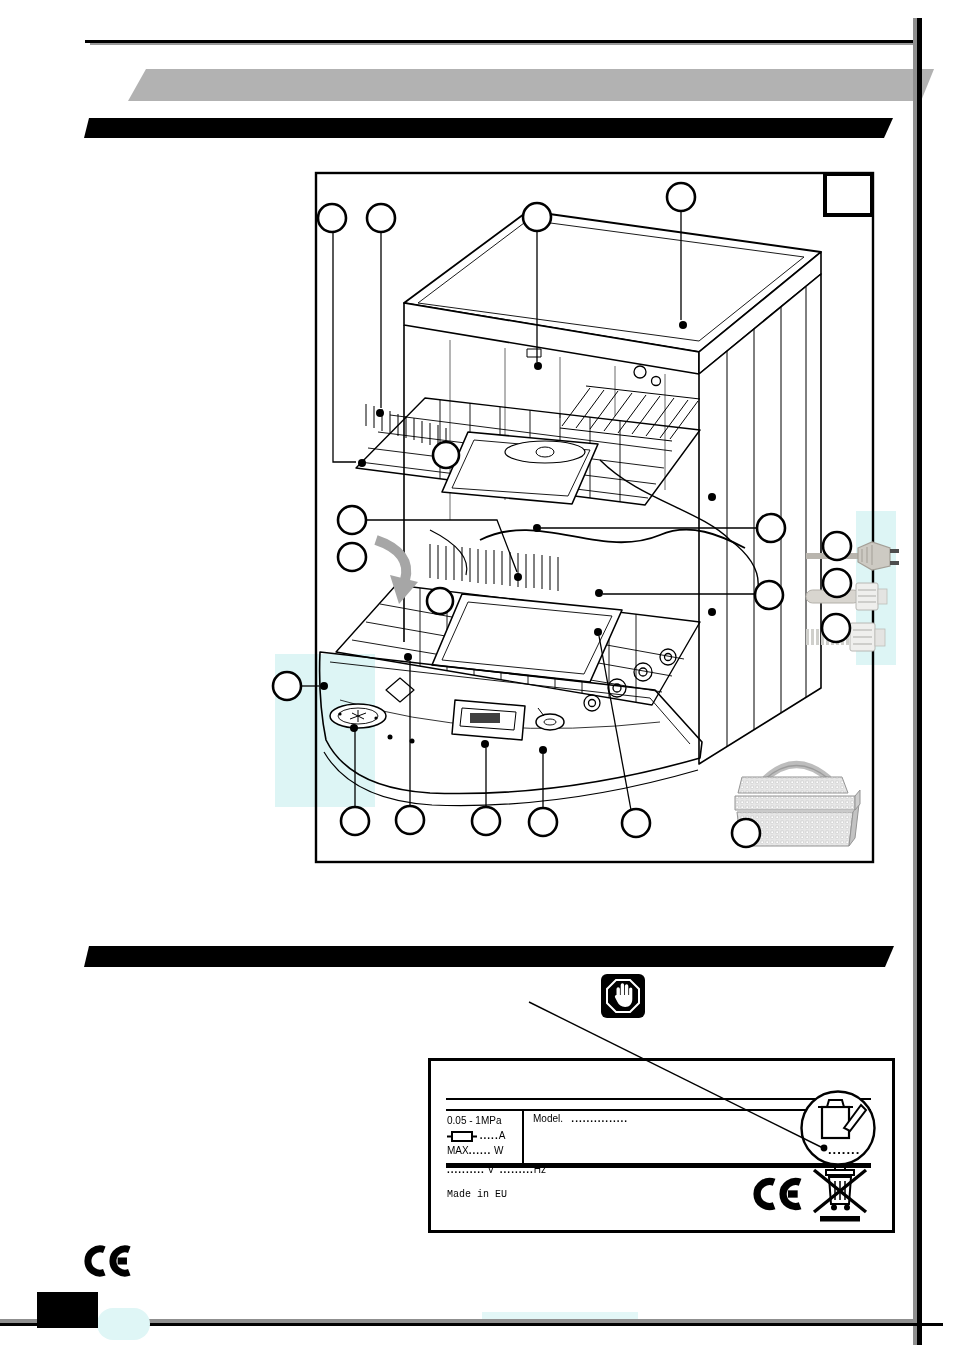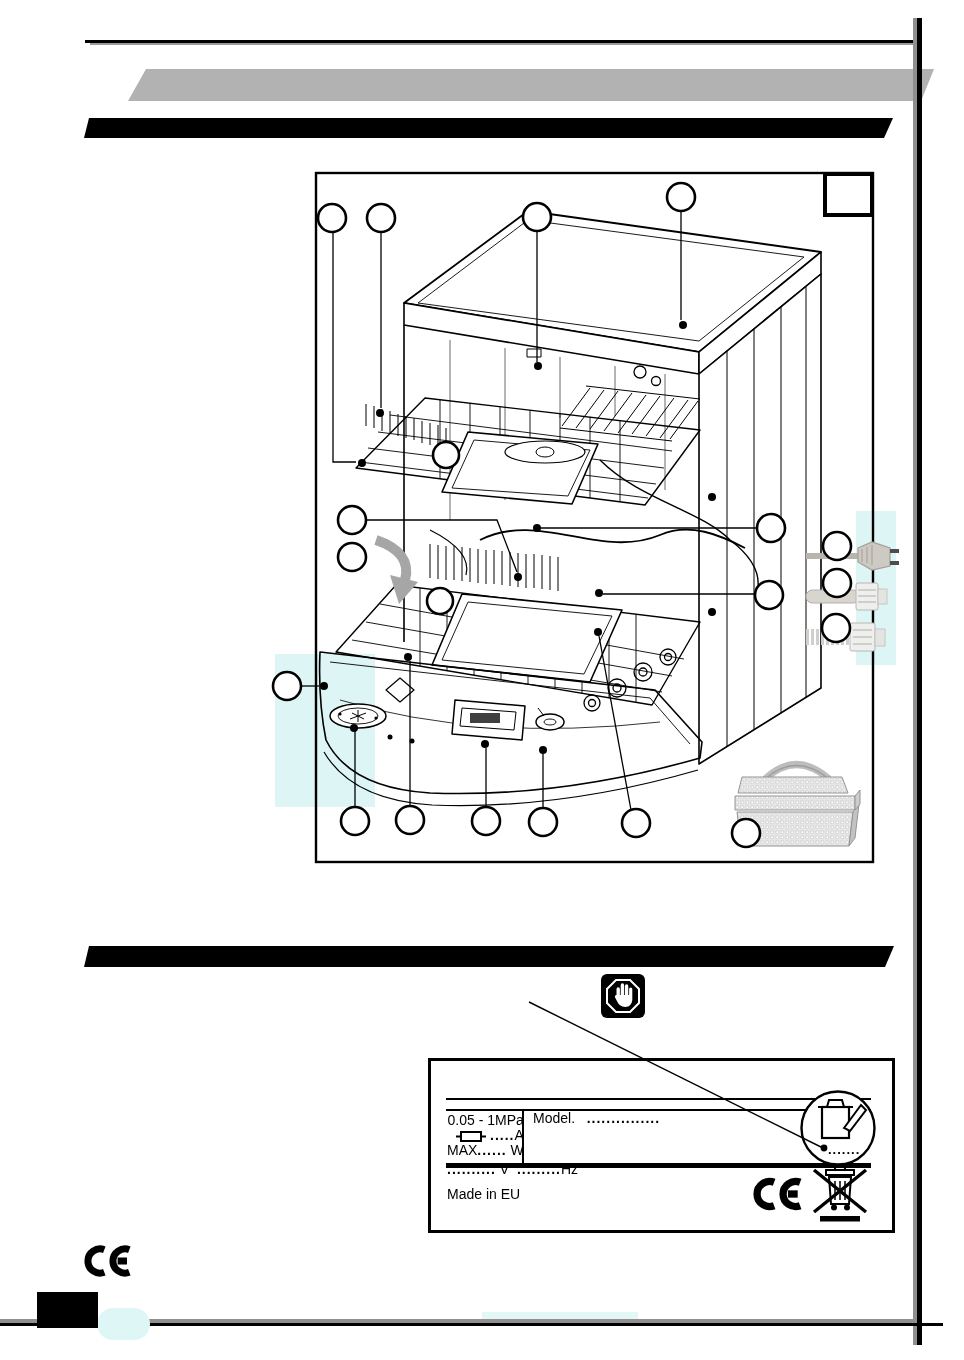--- a/index.html
+++ b/index.html
@@ -33,26 +33,26 @@
   #stop-icon{left:601px;top:974px;width:44px;height:44px;z-index:3;}
   
   #plate-leader{left:524px;top:997px;width:310px;height:158px;z-index:5;}
   
   #rating-plate{left:428px;top:1058px;width:461px;height:169px;border:3px solid #000;background:#fff;z-index:2;}
   #rating-plate .line{position:absolute;background:#000;}
   #rp-line1{left:15px;top:37px;width:425px;height:2px;}
   #rp-line2{left:15px;top:48px;width:425px;height:2px;}
   #rp-divider{left:91px;top:50px;width:2px;height:54px;}
   #rp-thick{left:15px;top:102px;width:425px;height:5px;}
-  .rp-text{position:absolute;font-size:14px;line-height:15px;white-space:nowrap;text-align:right;}
+  .rp-text{position:absolute;font-size:10px;line-height:15px;white-space:nowrap;}
   .rp-dots{font-weight:700;letter-spacing:1px;}
   #rp-left{left:16px;top:52px;}
   #rp-model{left:102px;top:50px;}
   #rp-volts{left:16px;top:101px;}
-  #rp-made{left:16px;top:126px;}
+  #rp-made{left:16px;top:126px;font-family:Liberation Mono, monospace;}
   .fuse{display:inline-block;vertical-align:middle;}
   #rp-ce{position:absolute;left:322px;top:113px;width:52px;height:40px;}
   #rp-bin{position:absolute;left:378px;top:100px;width:62px;height:62px;}
   #rp-magnifier{position:absolute;left:798px;top:1088px;width:80px;height:80px;z-index:3;}
   
   #footer-ce{left:84px;top:1240px;width:50px;height:42px;z-index:2;}
 </style>
 </head>
 <body>
 

